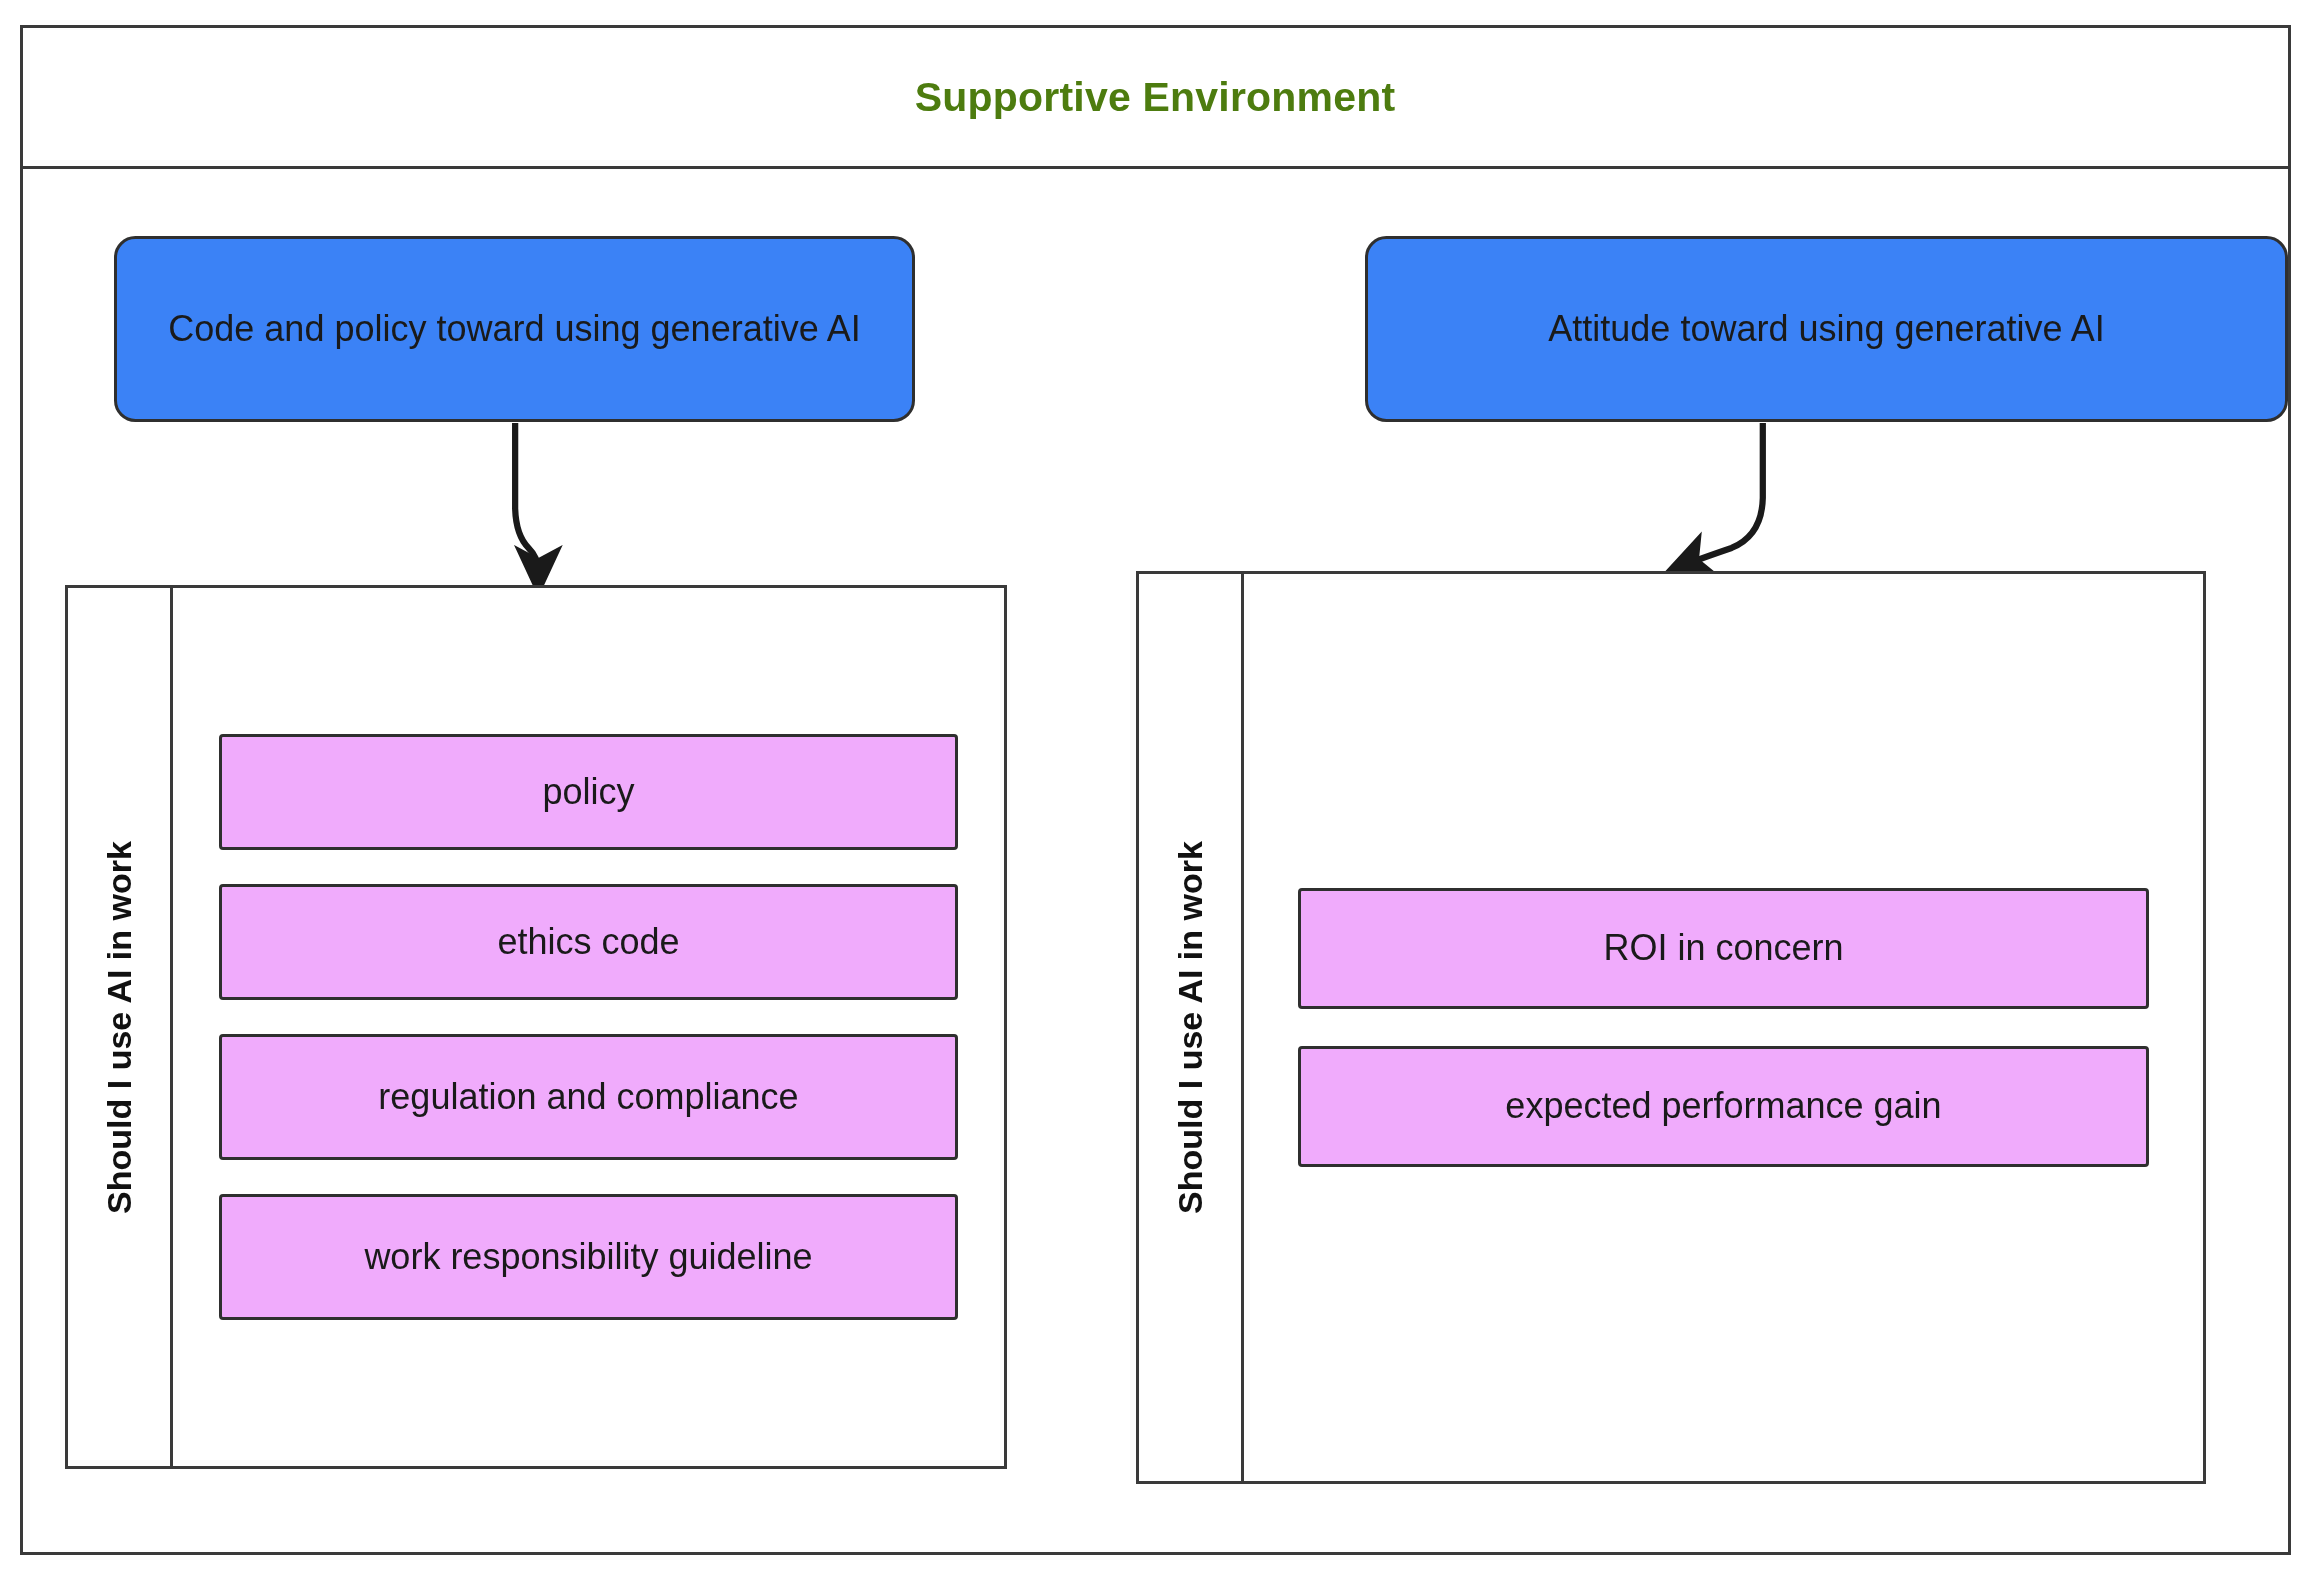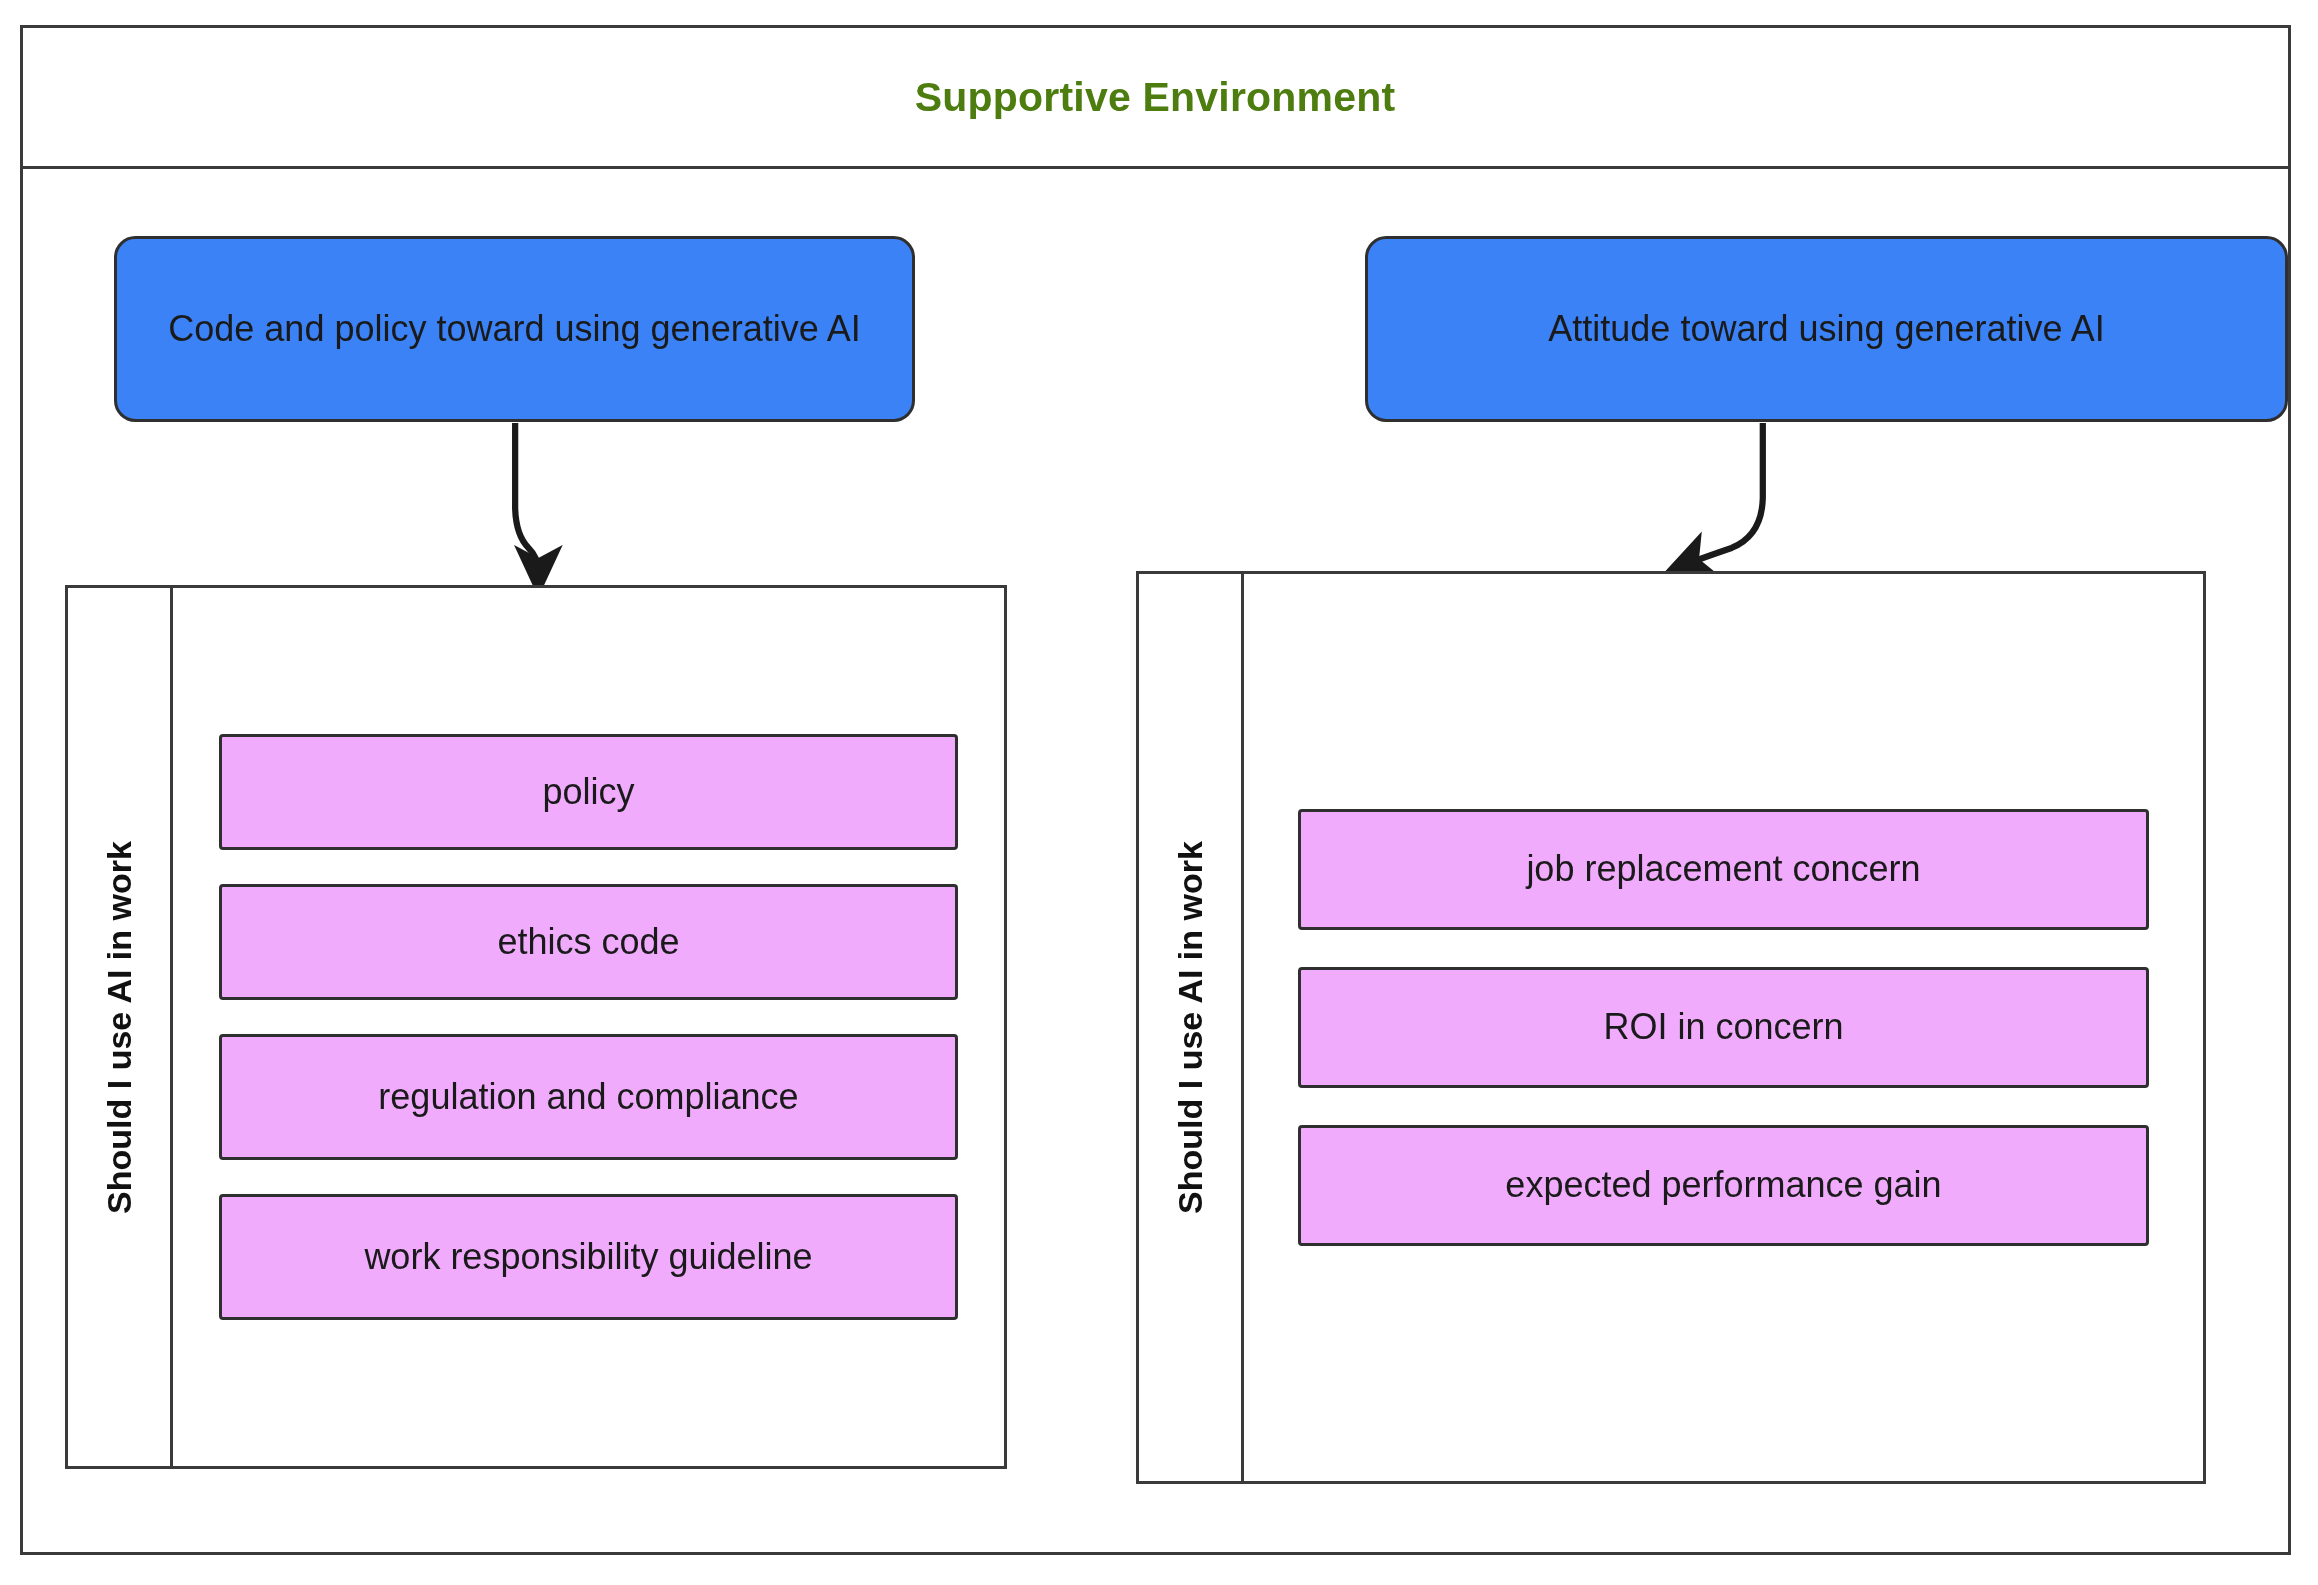--- a/index.html
+++ b/index.html
@@ -203,20 +203,19 @@
       <div class="item-box tall">regulation and compliance</div>
       <div class="item-box tall">work responsibility guideline</div>
     </div>
   </div>
 
   <div class="group-panel" id="panel-right">
     <div class="panel-side-label">
       <span class="vertical-text">Should I use AI in work</span>
     </div>
     <div class="panel-items">
-      <div class="item-box">job replacement concern</div>
       <div class="item-box">ROI in concern</div>
       <div class="item-box">expected performance gain</div>
     </div>
   </div>
 
 </div>
 
 
 </body></html>

